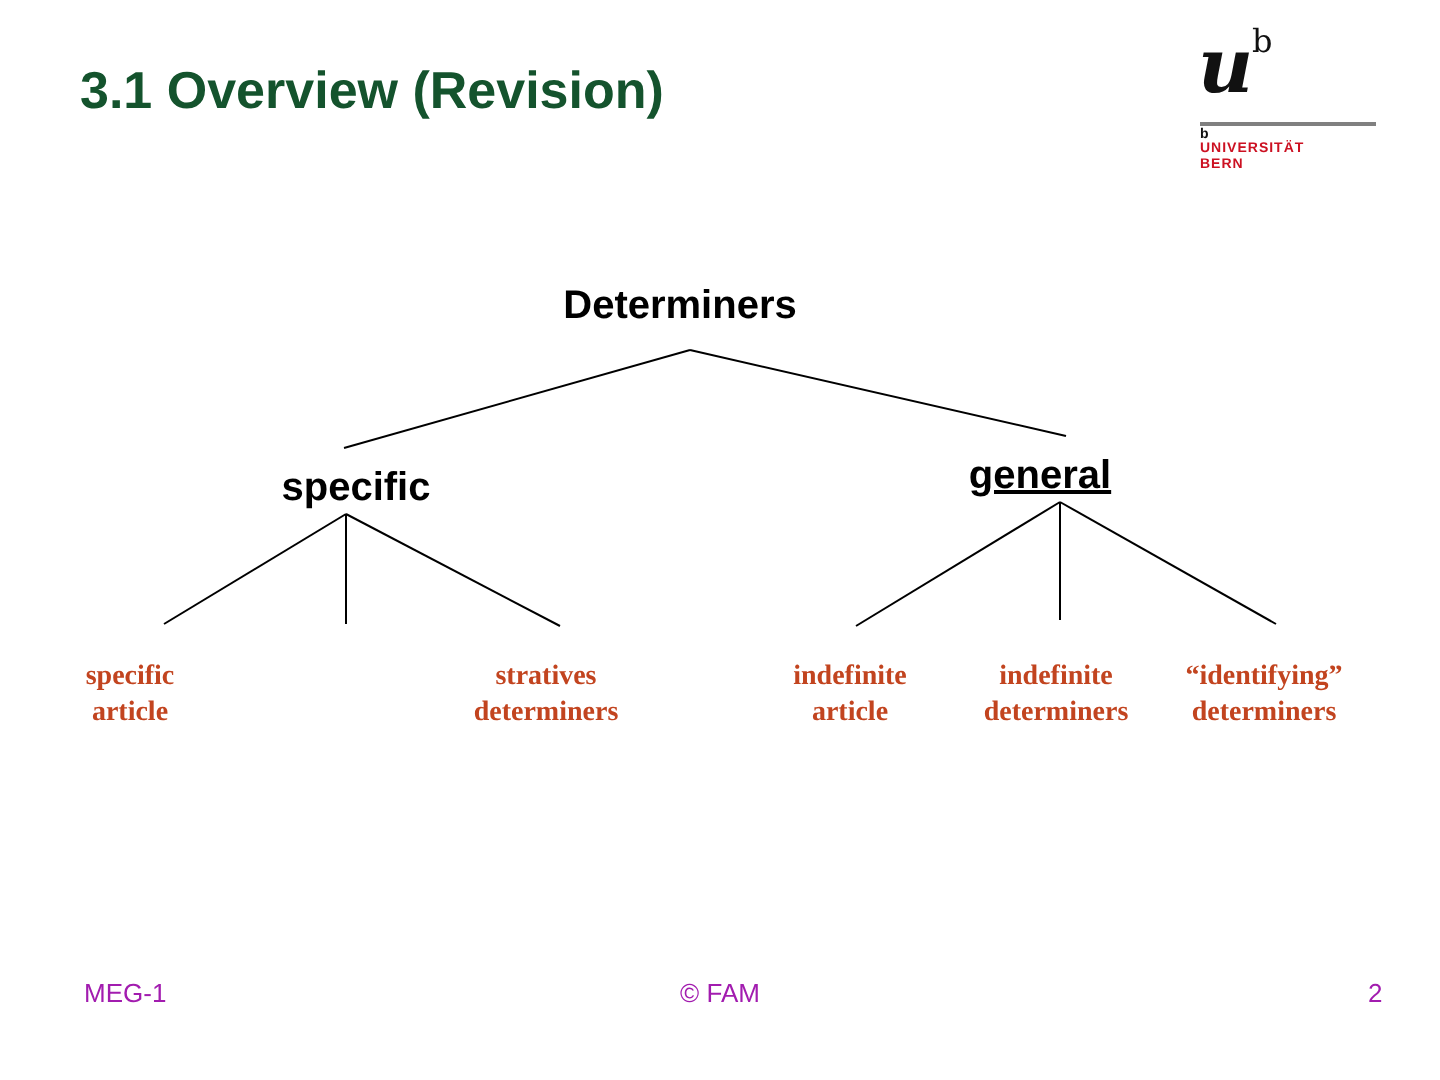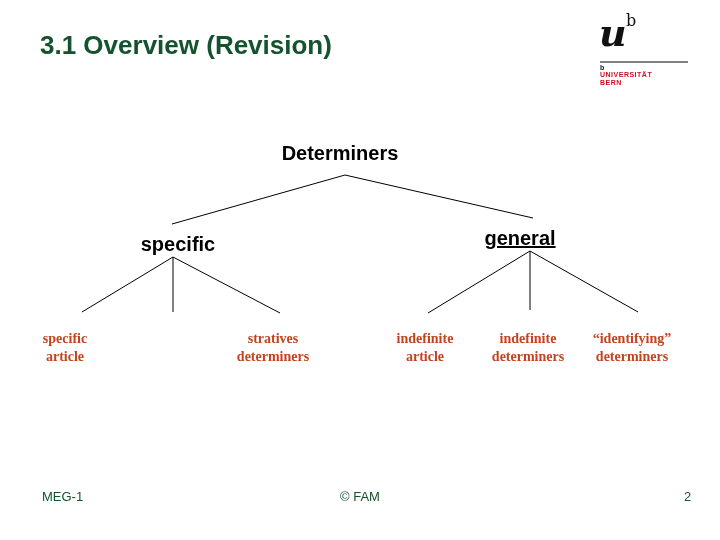--- a/index.html
+++ b/index.html
@@ -121,21 +121,21 @@
   .leaf-3 { left: 213px; }
   .leaf-4 { left: 365px; }
   .leaf-5 { left: 468px; }
   .leaf-6 { left: 572px; }
 
   
   .footer-text {
     position: absolute;
     top: 489px;
     font-size: 13px;
-    color: #14532d;
+    color: #a21caf;
   }
   .footer-left   { left: 42px; }
   .footer-center { left: 0; width: 720px; text-align: center; }
   .footer-right  { left: 684px; }
 </style>
 </head>
 <body>
 
 <div class="slide">
 

